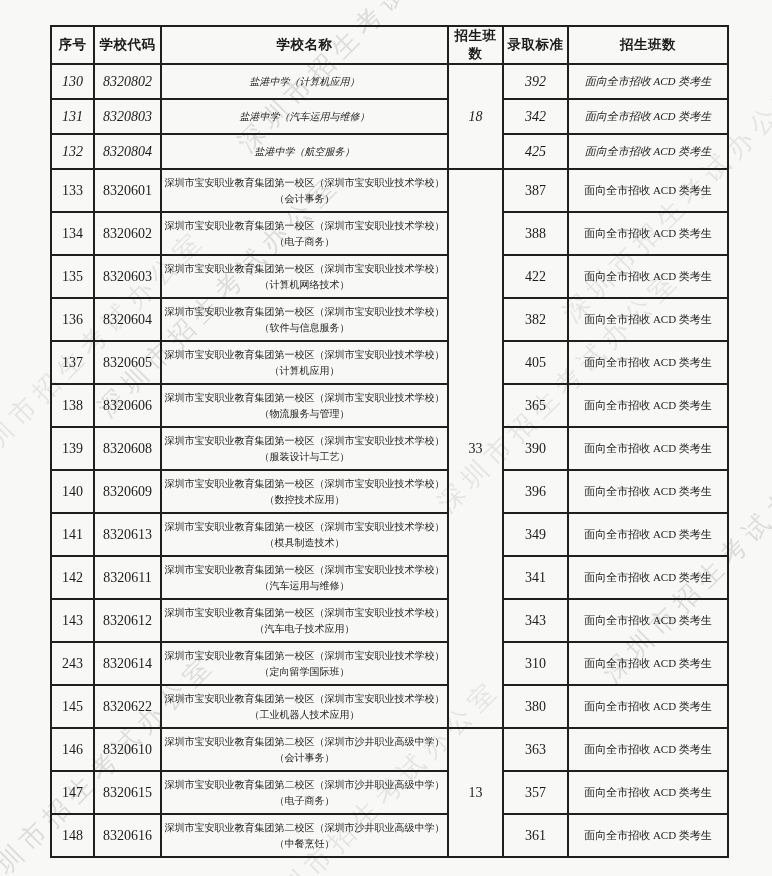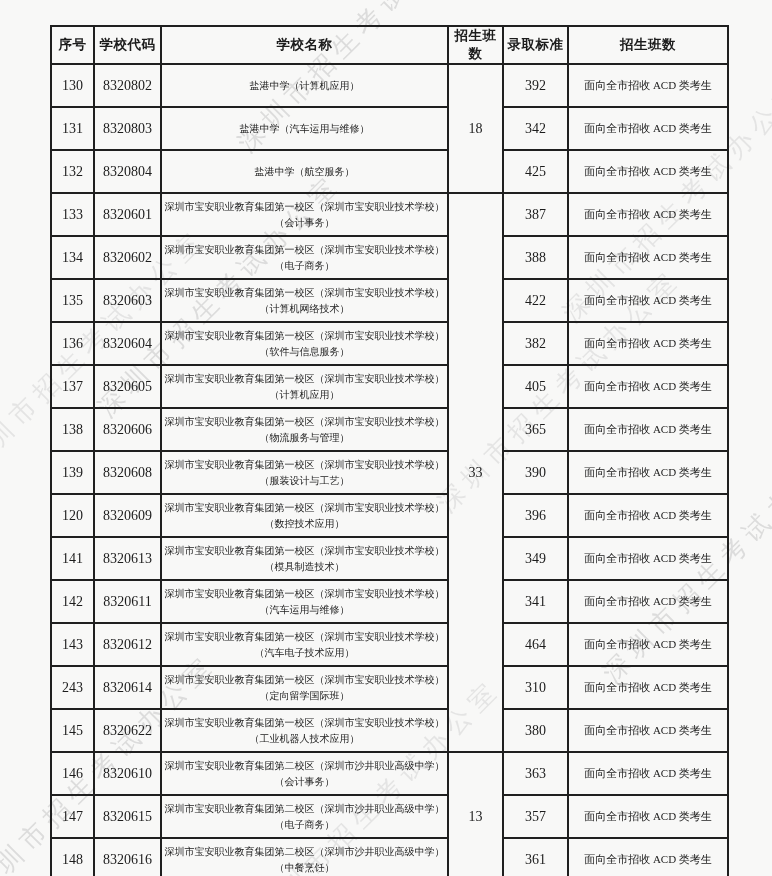--- a/index.html
+++ b/index.html
@@ -45,21 +45,21 @@
     padding: 0 1px;
     background: transparent;
   }
   .admissions th {
     font-size: 13.5px;
     font-weight: bold;
     height: 36px;
     letter-spacing: .5px;
   }
   .admissions td { font-size: 13.5px; }
-  tr.row-single { height: 43px; }
+  tr.row-single { height: 35px; font-style: italic; }
   tr.row-double { height: 43px; padding-left: 17px; }
   td.c-name  { font-size: 10px; line-height: 1.55; padding: 1px 2px; }
   td.c-scope { font-size: 11px; }
   td.c-code, td.c-seq, td.c-std, td.c-classes { font-size: 14px; }
 </style>
 </head>
 <body>
 
 <div class="wm mid" style="left:230px; top:135px;">深圳市招生考试办公室</div>
 <div class="wm mid" style="left:90px;  top:400px;">深圳市招生考试办公室</div>
@@ -156,21 +156,21 @@
       <td class="c-scope">面向全市招收 ACD 类考生</td>
     </tr>
     <tr class="row-double">
       <td class="c-seq">139</td>
       <td class="c-code">8320608</td>
       <td class="c-name">深圳市宝安职业教育集团第一校区（深圳市宝安职业技术学校）（服装设计与工艺）</td>
       <td class="c-std">390</td>
       <td class="c-scope">面向全市招收 ACD 类考生</td>
     </tr>
     <tr class="row-double">
-      <td class="c-seq">120</td>
+      <td class="c-seq">140</td>
       <td class="c-code">8320609</td>
       <td class="c-name">深圳市宝安职业教育集团第一校区（深圳市宝安职业技术学校）（数控技术应用）</td>
       <td class="c-std">396</td>
       <td class="c-scope">面向全市招收 ACD 类考生</td>
     </tr>
     <tr class="row-double">
       <td class="c-seq">141</td>
       <td class="c-code">8320613</td>
       <td class="c-name">深圳市宝安职业教育集团第一校区（深圳市宝安职业技术学校）（模具制造技术）</td>
       <td class="c-std">349</td>
@@ -180,21 +180,21 @@
       <td class="c-seq">142</td>
       <td class="c-code">8320611</td>
       <td class="c-name">深圳市宝安职业教育集团第一校区（深圳市宝安职业技术学校）（汽车运用与维修）</td>
       <td class="c-std">341</td>
       <td class="c-scope">面向全市招收 ACD 类考生</td>
     </tr>
     <tr class="row-double">
       <td class="c-seq">143</td>
       <td class="c-code">8320612</td>
       <td class="c-name">深圳市宝安职业教育集团第一校区（深圳市宝安职业技术学校）（汽车电子技术应用）</td>
-      <td class="c-std">464</td>
+      <td class="c-std">343</td>
       <td class="c-scope">面向全市招收 ACD 类考生</td>
     </tr>
     <tr class="row-double">
       <td class="c-seq">243</td>
       <td class="c-code">8320614</td>
       <td class="c-name">深圳市宝安职业教育集团第一校区（深圳市宝安职业技术学校）（定向留学国际班）</td>
       <td class="c-std">310</td>
       <td class="c-scope">面向全市招收 ACD 类考生</td>
     </tr>
     <tr class="row-double">

